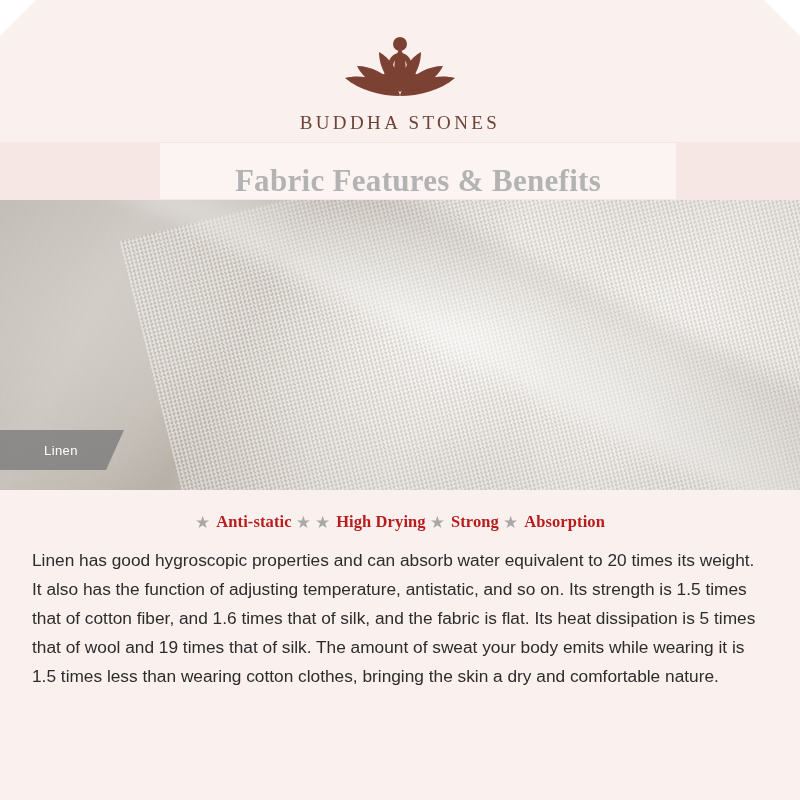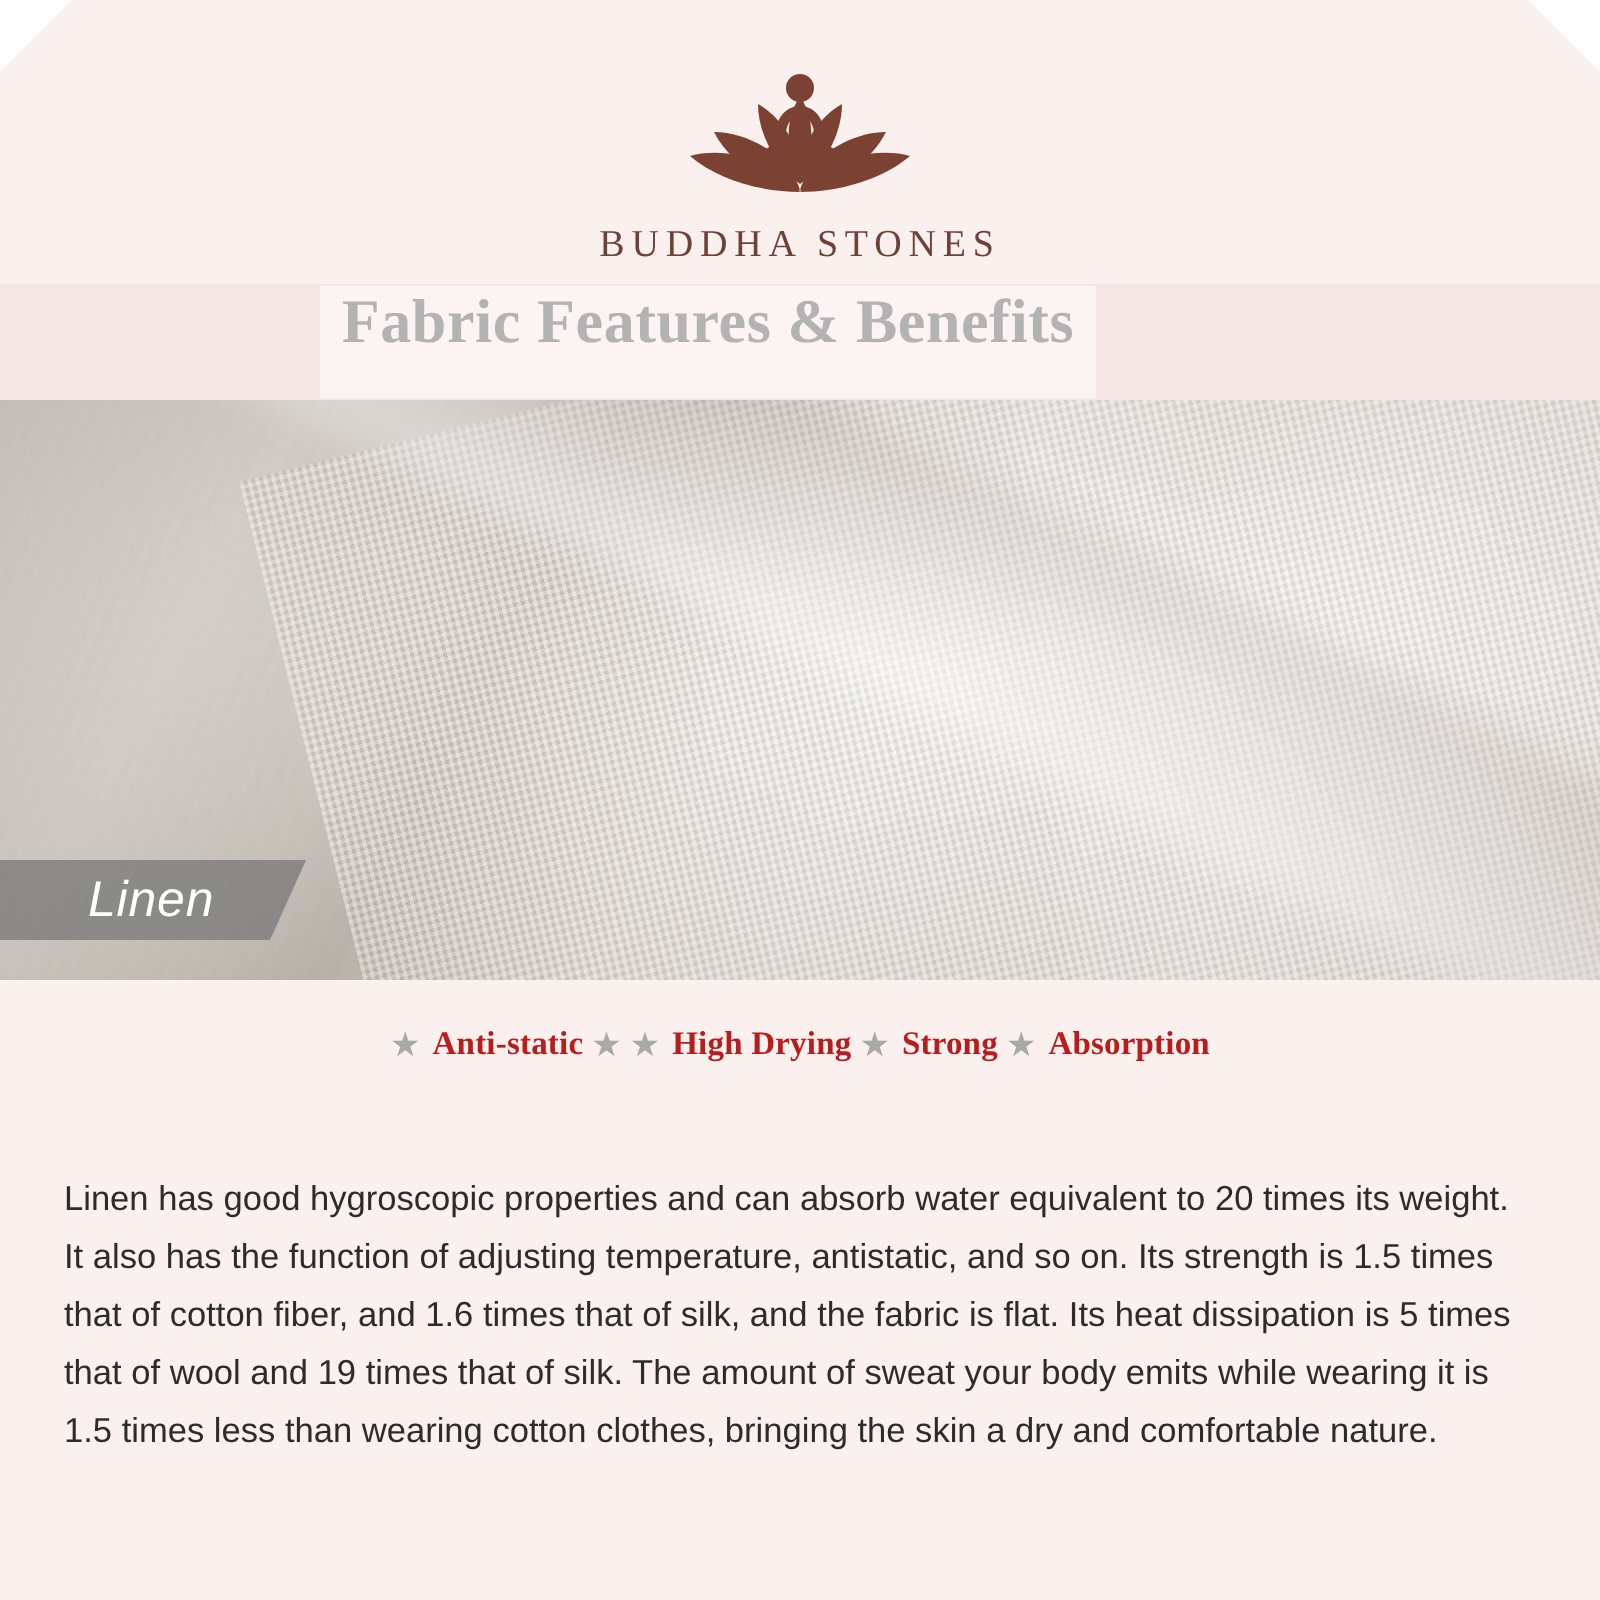--- a/index.html
+++ b/index.html
@@ -76,25 +76,25 @@
     left: 0;
     right: 0;
     top: 142px;
     height: 58px;
     background: #f6e7e4;
   }
   .title-box {
     position: absolute;
     left: 160px;
     top: 143px;
-    width: 388px;
+    width: 516px;
     height: 56px;
     background: #fcf4f2;
     display: flex;
-    align-items: flex-start;
+    align-items: flex-end;
     justify-content: center;
   }
   .title-text {
     font-family: "Liberation Serif", serif;
     font-size: 31px;
     font-weight: 700;
     color: #b3b3b3;
     letter-spacing: 0.3px;
   }
 
@@ -167,23 +167,22 @@
     left: 0;
     bottom: 20px;
     height: 40px;
     padding: 0 28px 0 44px;
     display: flex;
     align-items: center;
     background: rgba(124,124,124,0.80);
   }
   .tag-text {
     color: #ffffff;
-    font-size: 25px;
+    font-size: 13px;
     letter-spacing: 0.4px;
-    font-style: italic;
   }
   .tag-notch {
     position: absolute;
     left: 100%;
     top: 0;
     width: 0; height: 0;
     border-top: 40px solid rgba(124,124,124,0.80);
     border-right: 18px solid transparent;
   }
 
@@ -221,21 +220,20 @@
     letter-spacing: 0.1px;
   }
 
   
   .body-copy {
     font-size: 17.3px;
     line-height: 1.68;
     color: #2c2c2c;
     text-align: left;
     padding: 2px 2px 0 2px;
-    margin-top: 39px;
   }
 
   
   .bottom-band {
     position: absolute;
     left: 0; right: 0; bottom: 0;
     height: 34px;
     background: #faf0ee;
   }
 </style>

